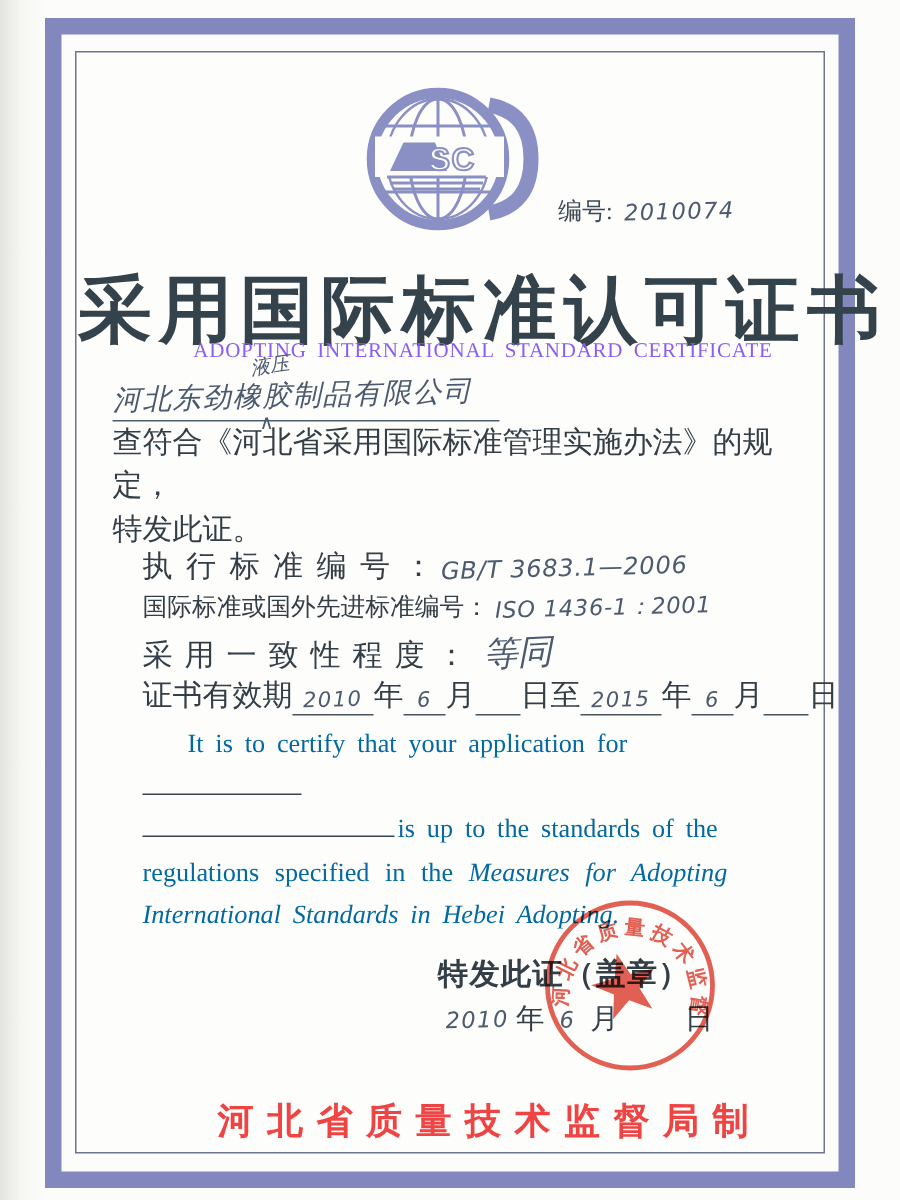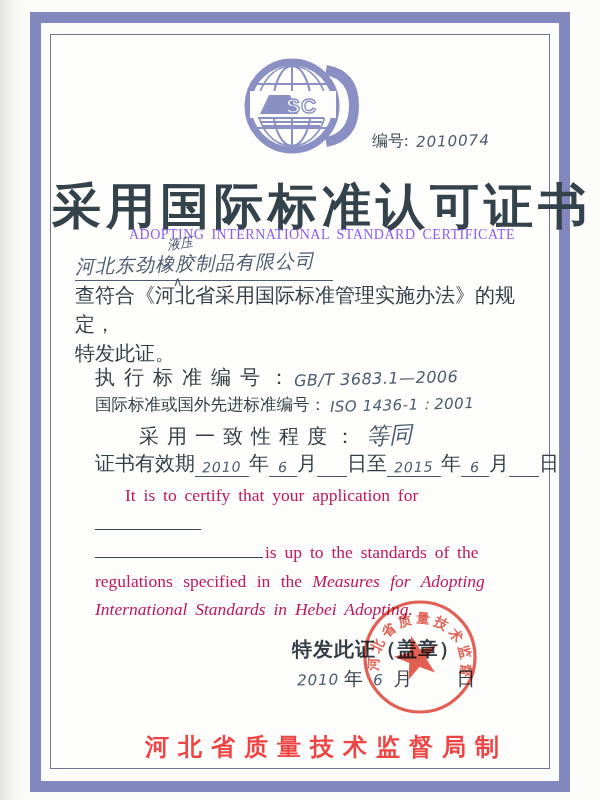--- a/index.html
+++ b/index.html
@@ -48,29 +48,29 @@
     font-size:13.5px;border-bottom:1.5px solid #4d5c70;padding:0 2px 1px 2px;
     transform:rotate(-0.7deg);letter-spacing:-0.5px;white-space:nowrap;
   }
   .field{position:absolute;left:95px;white-space:nowrap;color:#333e46;}
   .f-standard{top:364px;font-size:20px;}
   .f-standard .lbl{letter-spacing:9px;}
   .f-standard .hw{font-size:16px;letter-spacing:0.5px;}
   .f-intl{top:394px;font-size:16.5px;}
   .f-intl .hw{font-size:15px;letter-spacing:0.5px;}
   .f-conf{top:420px;font-size:20px;}
-  .f-conf .lbl{letter-spacing:8px;margin-left:44px;}
+  .f-conf .lbl{letter-spacing:8px;}
   .f-conf .hw{font-size:23px;margin-left:6px;transform:rotate(-3deg);}
   .f-valid{top:450px;font-size:20px;}
   .blank{
     display:inline-block;border-bottom:1.5px solid #49535c;text-align:center;
     height:22px;vertical-align:bottom;
   }
   .blank .hw{font-size:14px;letter-spacing:1px;}
-  .english{position:absolute;left:95px;top:481px;width:415px;font-size:17.5px;line-height:28.5px;color:#be185d;word-spacing:3.5px;}
+  .english{position:absolute;left:95px;top:481px;width:415px;font-size:17.5px;line-height:28.5px;color:#0369a1;word-spacing:3.5px;}
   .english .indent{display:inline-block;width:30px;}
   .us{display:inline-block;border-bottom:1.2px solid #3a444c;height:15px;vertical-align:baseline;}
   .us1{width:106px;}
   .us2{width:168px;margin-right:2px;}
   .eline3{word-spacing:6px;}
   .issuer-label{position:absolute;left:292px;top:636px;font-size:20px;font-weight:600;letter-spacing:1px;color:#333e46;white-space:nowrap;}
   .issuer-date{position:absolute;left:297px;top:666px;font-size:19px;white-space:nowrap;color:#333e46;}
   .issuer-date .hw{font-size:15px;letter-spacing:1px;}
   .issuer-date .gap-s{display:inline-block;width:10px;}
   .issuer-date .gap-l{display:inline-block;width:44px;}

